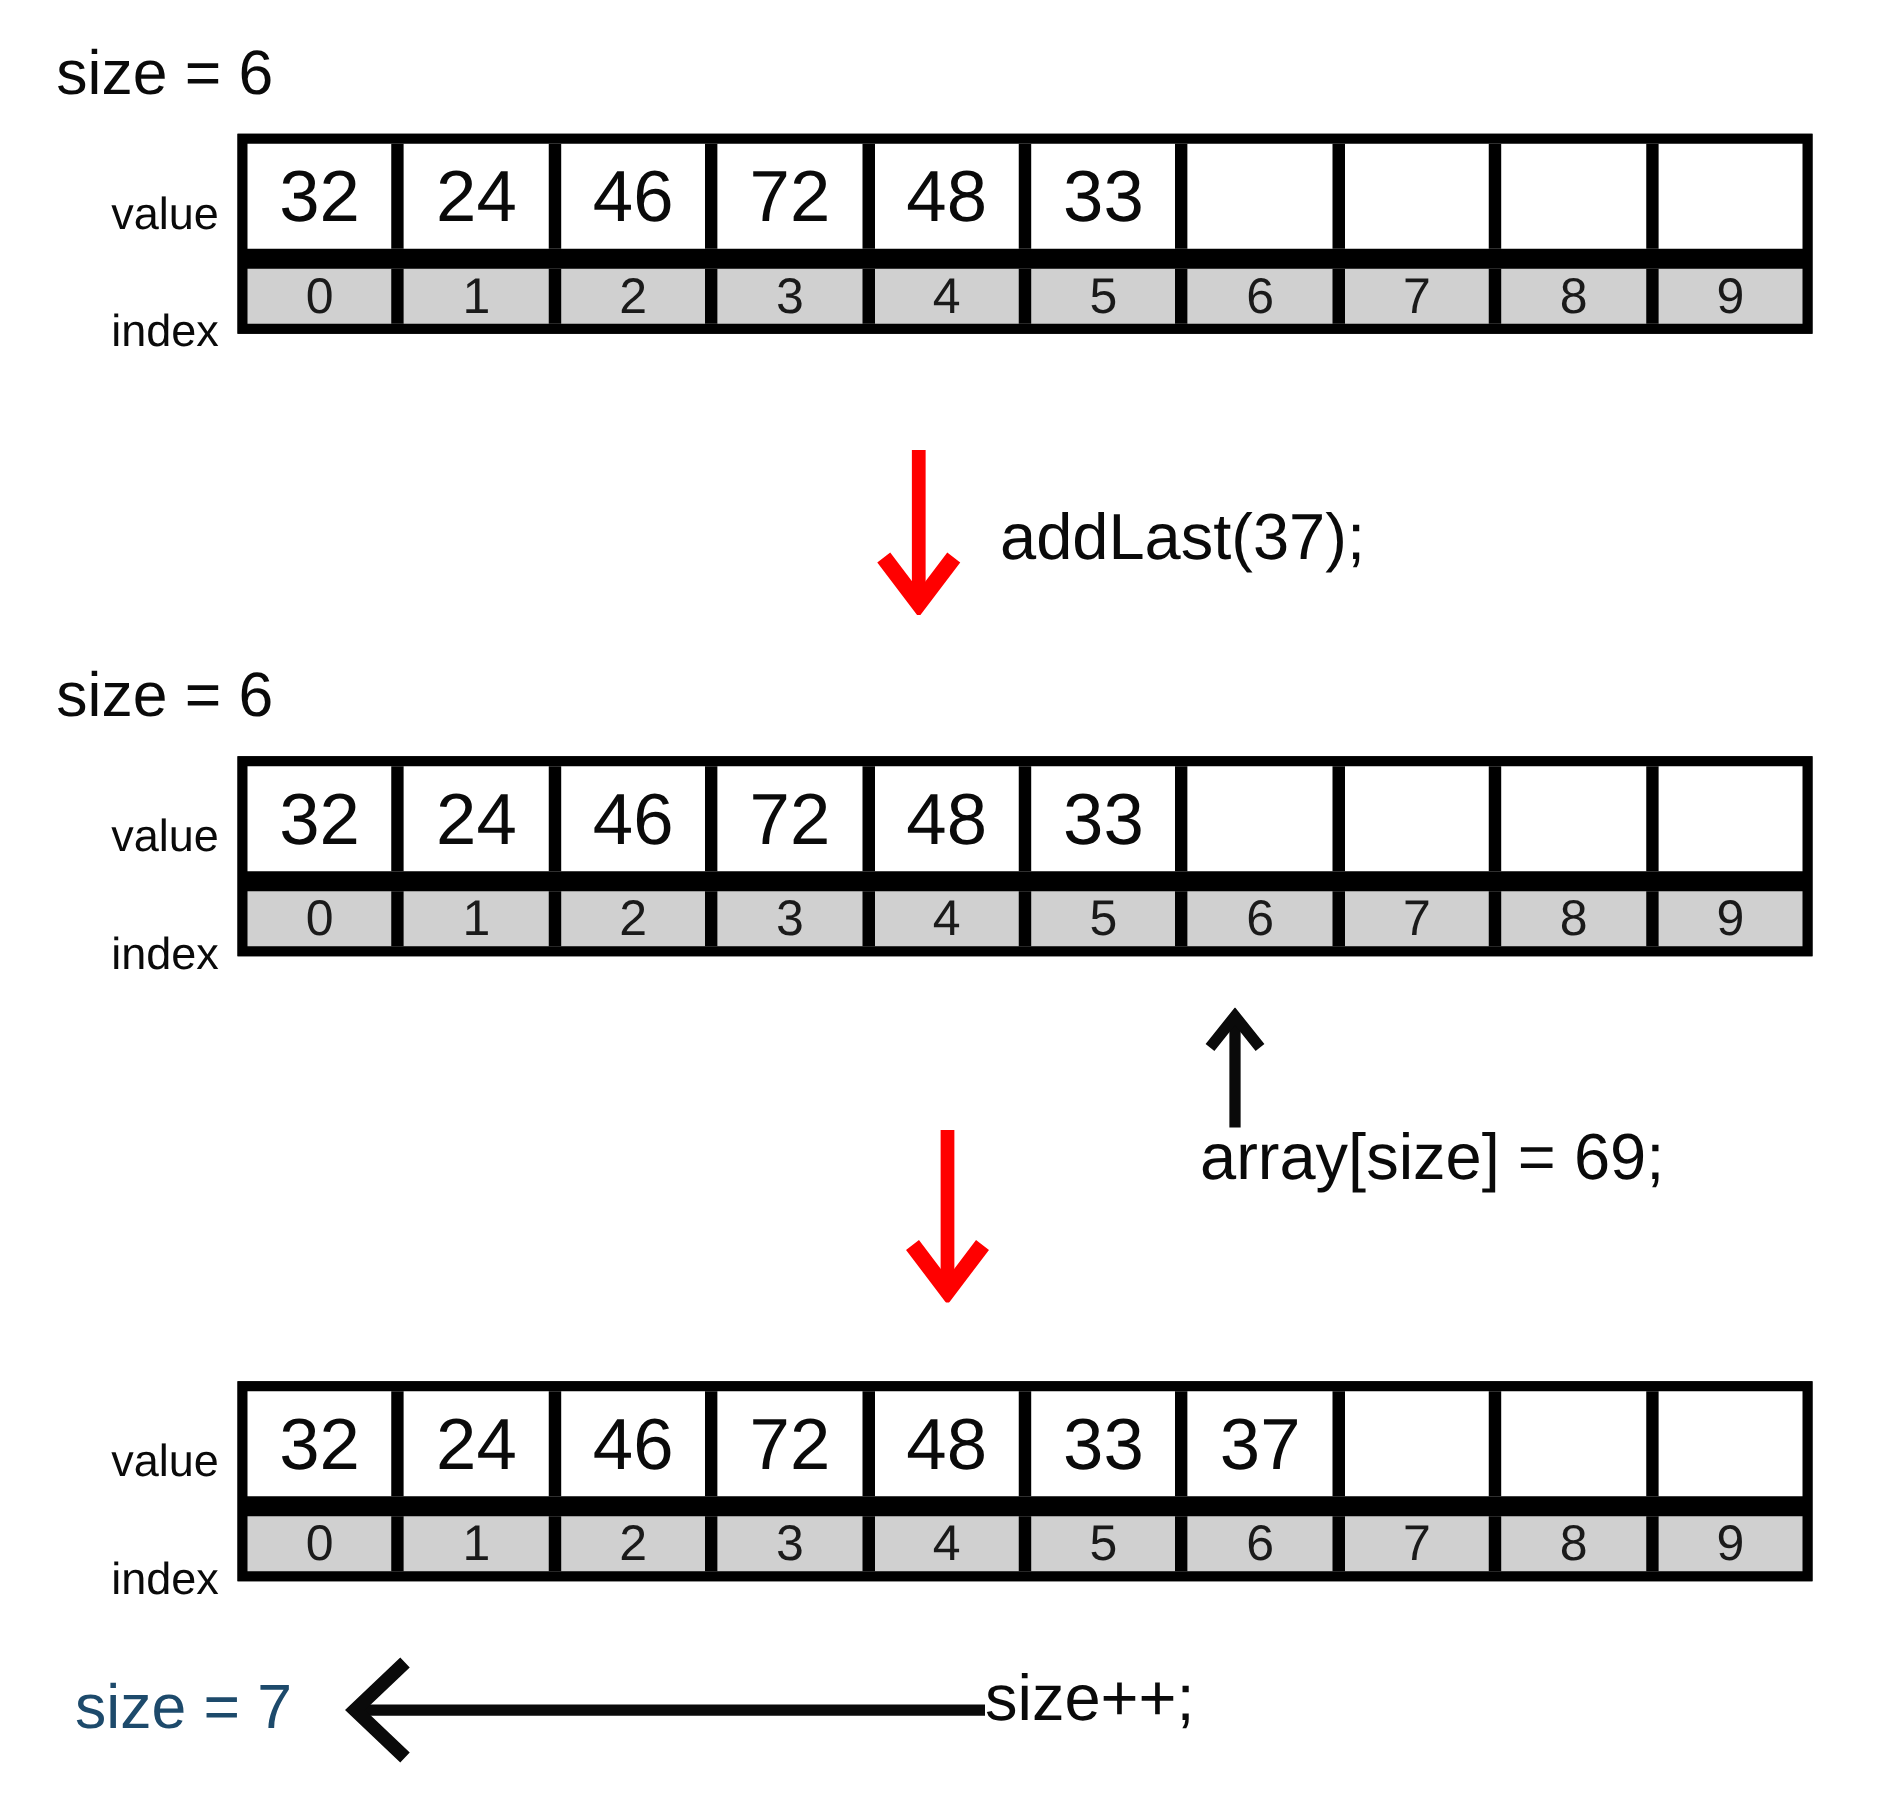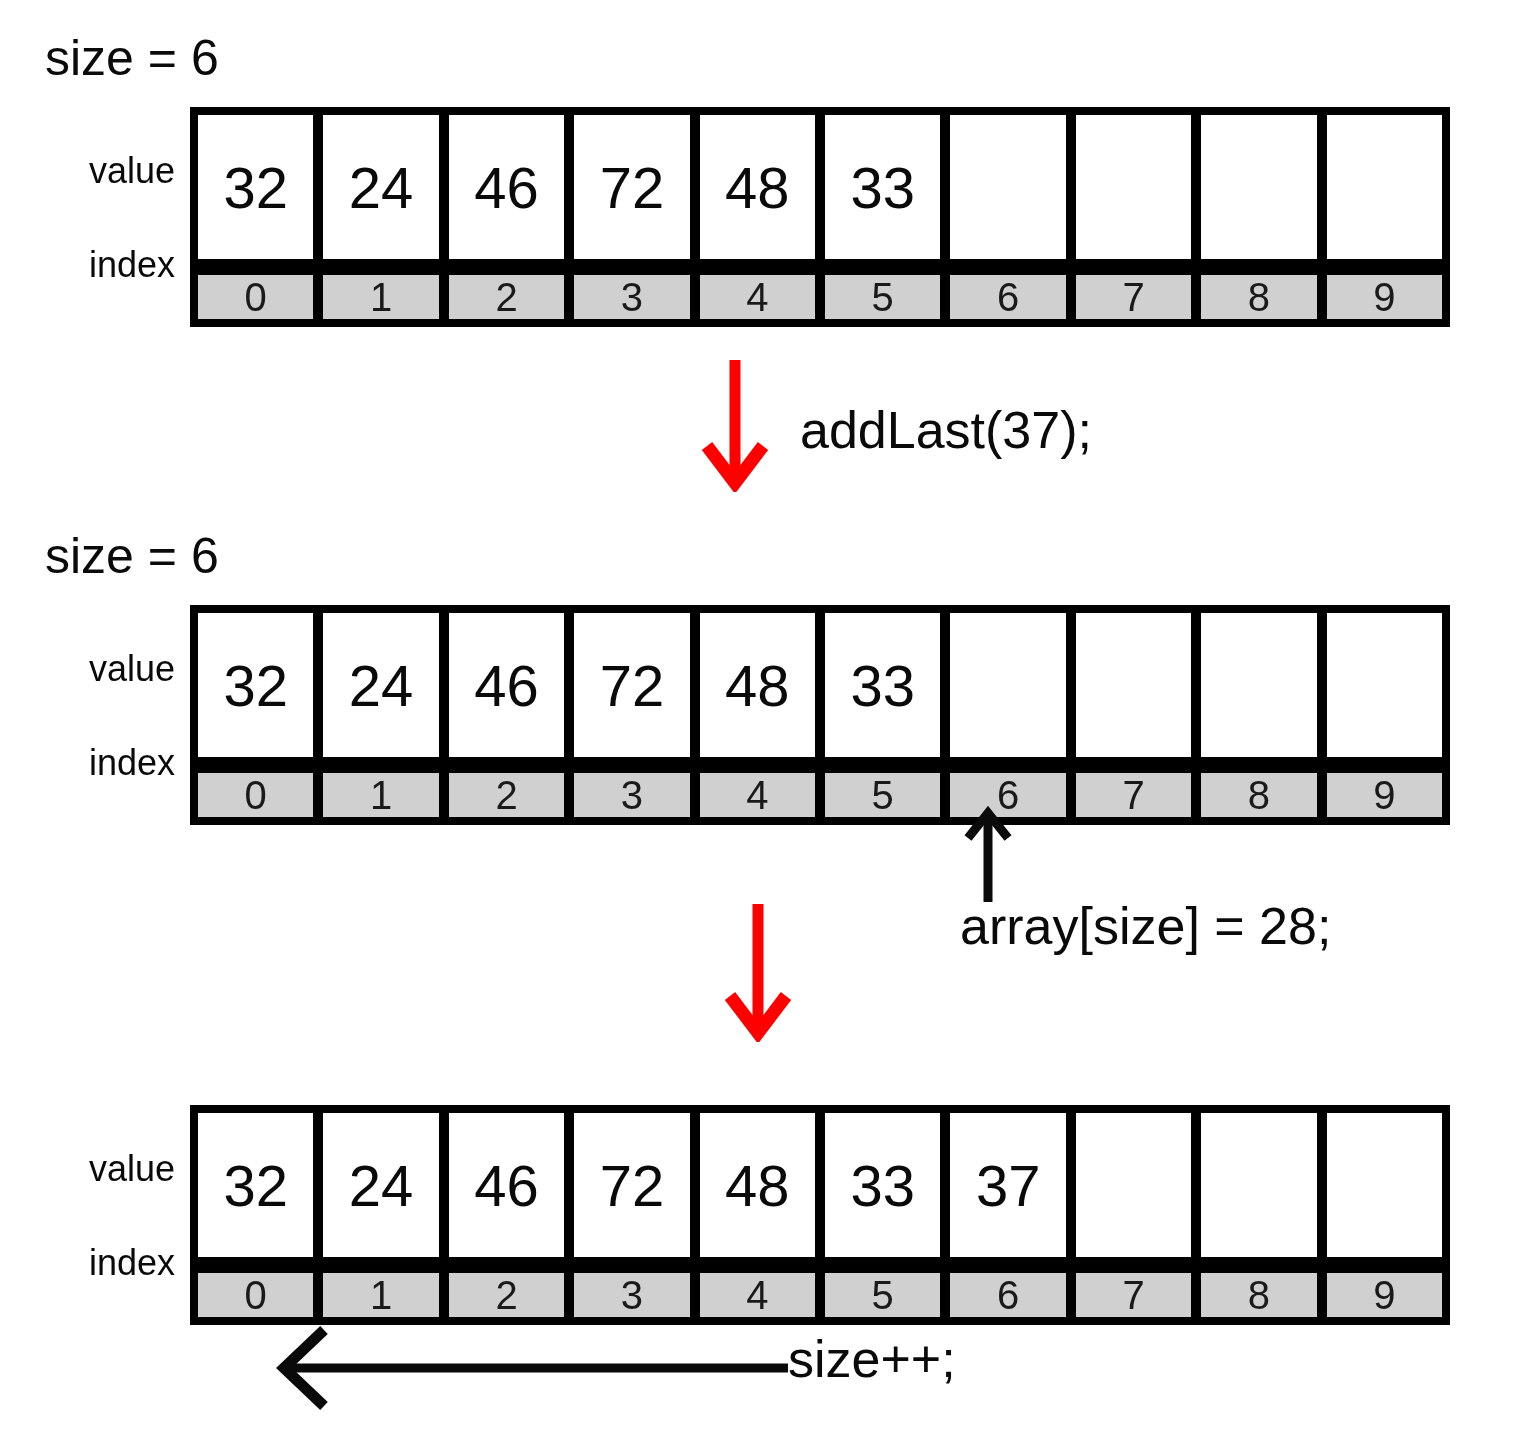--- a/index.html
+++ b/index.html
@@ -30,21 +30,21 @@
     font-size:52px; line-height:1.1;
     white-space:nowrap;
   }
   .atable {
     position:absolute;
     left:190px; width:1260px;
     border:8px solid #000;
     box-sizing:border-box;
     background:#000;
   }
-  .vrow { display:flex; height:144px; }
+  .vrow { display:flex; height:84px; }
   .vrow .cell {
     flex:1; background:#ffffff;
     border-right:10px solid #000;
     display:flex; align-items:center; justify-content:center;
     font-size:58px;
   }
   .vrow .cell:last-child { border-right:none; }
   .irow { display:flex; height:44px; border-top:16px solid #000; }
   .irow .cell {
     flex:1; background:#d0d0d0;
@@ -129,21 +129,21 @@
         <div class="cell">8</div>
         <div class="cell">9</div>
       </div>
   </div>
 
   <svg class="arrow" style="left:962px; top:806px;" width="52" height="100" viewBox="0 0 52 100">
     <line x1="26" y1="10" x2="26" y2="96" stroke="#0a0a0a" stroke-width="9"></line>
     <polyline points="6,32 26,7 46,32" fill="none" stroke="#0a0a0a" stroke-width="9"></polyline>
   </svg>
 
-  <div class="ann" style="left:960px; top:898px;">array[size] = 28;</div>
+  <div class="ann" style="left:960px; top:898px;">array[size] = 69;</div>
 
   <svg class="arrow" style="left:722px; top:900px;" width="72" height="142" viewBox="0 0 72 142">
     <line x1="36" y1="4" x2="36" y2="128" stroke="#ff0000" stroke-width="11"></line>
     <polyline points="8,96 36,133 64,96" fill="none" stroke="#ff0000" stroke-width="13"></polyline>
   </svg>
 
   <div class="row-label" style="top:1141px;">value</div>
   <div class="row-label" style="top:1235px;">index</div>
 
   <div class="atable" style="top:1105px;">
@@ -171,16 +171,17 @@
         <div class="cell">8</div>
         <div class="cell">9</div>
       </div>
   </div>
 
   <svg class="arrow" style="left:272px; top:1322px;" width="520" height="94" viewBox="0 0 520 94">
     <line x1="14" y1="46" x2="516" y2="46" stroke="#0a0a0a" stroke-width="9"></line>
     <polyline points="52,8 12,46 52,84" fill="none" stroke="#0a0a0a" stroke-width="11"></polyline>
   </svg>
 
+  <div class="size-label final" style="left:60px; top:1338px;">size = 7</div>
 
   <div class="ann" style="left:788px; top:1331px;text-align:center;">size++;</div>
 
 </div>
 
 </body></html>

